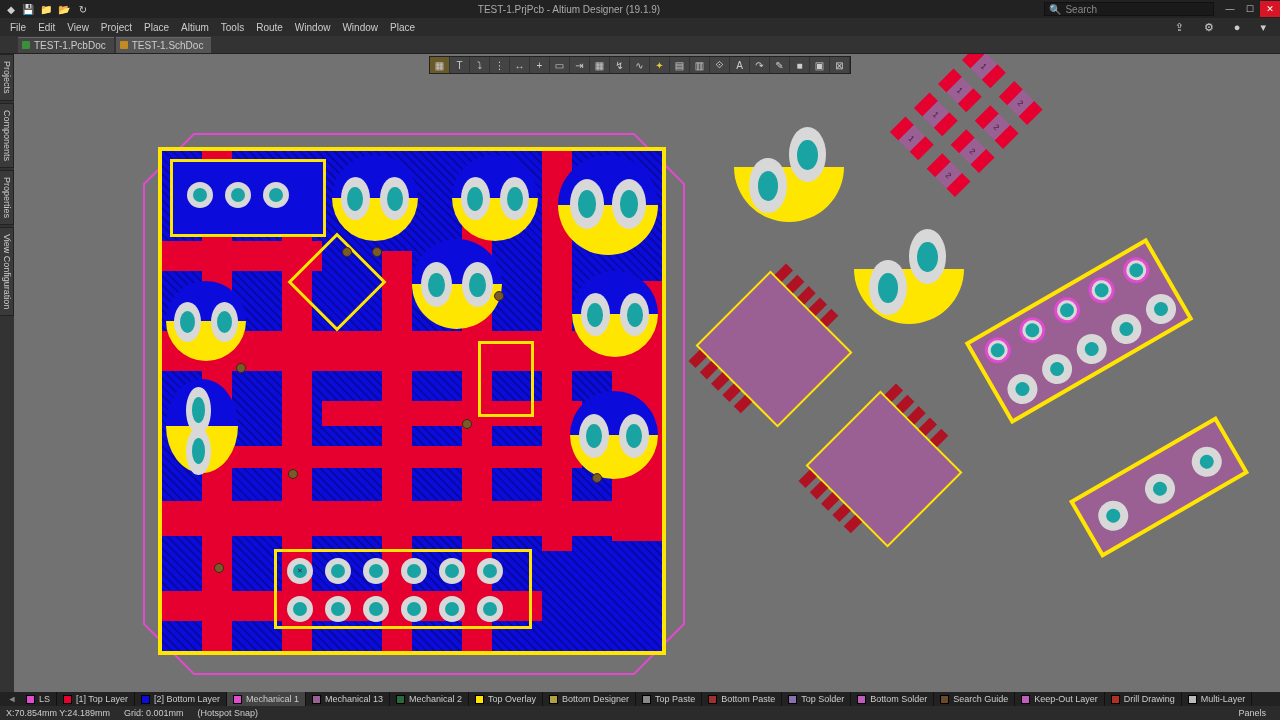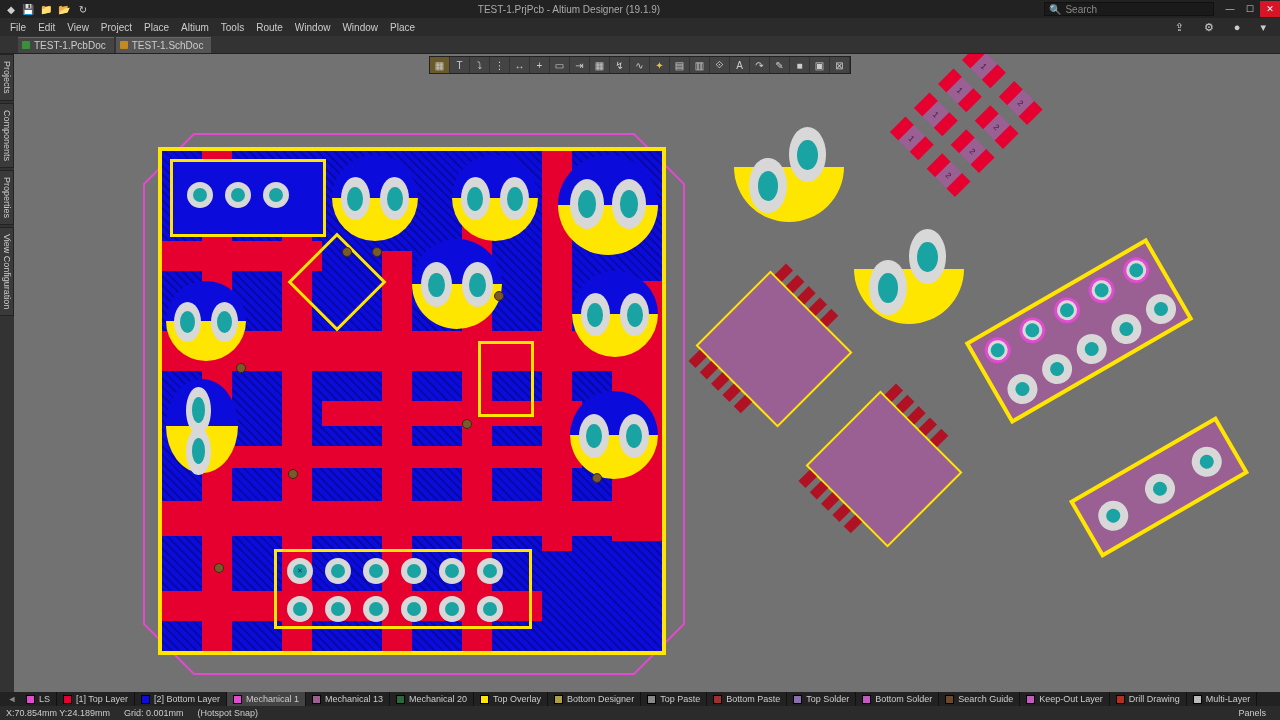--- a/index.html
+++ b/index.html
@@ -416,21 +416,21 @@
       <div class="itm sel">
         <span class="sw" style="background: rgb(224, 75, 207);"></span>
         <span>Mechanical 1</span>
       </div>
       <div class="itm">
         <span class="sw" style="background: rgb(154, 95, 147);"></span>
         <span>Mechanical 13</span>
       </div>
       <div class="itm">
         <span class="sw" style="background: rgb(42, 106, 58);"></span>
-        <span>Mechanical 20</span>
+        <span>Mechanical 2</span>
       </div>
       <div class="itm">
         <span class="sw" style="background: rgb(255, 230, 0);"></span>
         <span>Top Overlay</span>
       </div>
       <div class="itm">
         <span class="sw" style="background: rgb(176, 160, 64);"></span>
         <span>Bottom Designer</span>
       </div>
       <div class="itm">

